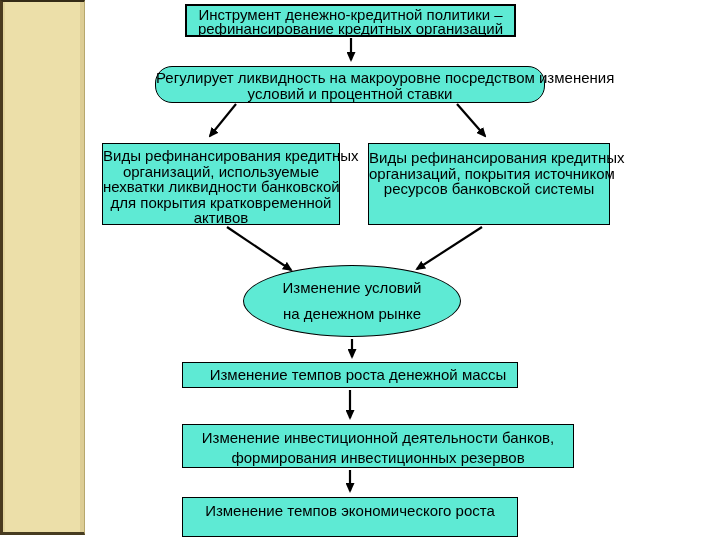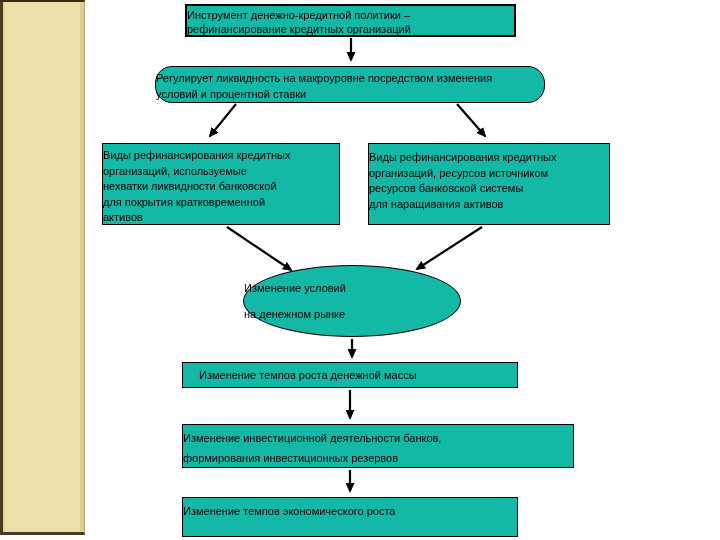--- a/index.html
+++ b/index.html
@@ -31,23 +31,23 @@
   }
   
   svg.connectors {
     position: absolute;
     left: 0; top: 0;
     width: 720px; height: 540px;
     pointer-events: none;
   }
   .node {
     position: absolute;
-    background: #14b8a6;
-    text-align: left;
-    font-size: 11px;
+    background: #5eead4;
+    text-align: center;
+    font-size: 15px;
     color: #000000;
   }
   .box { border: 1px solid #000000; }
   .node-line { white-space: nowrap; }
 
   #n-instrument { left: 185px; top: 4px;  width: 331px; height: 33px;
                   border-width: 2px; padding-top: 2px; line-height: 14px; }
   #n-regulates  { left: 155px; top: 66px; width: 390px; height: 37px;
                   padding-top: 3px; line-height: 16px; border-radius: 17px; }
   #n-types-short{ left: 102px; top: 143px; width: 238px; height: 82px;
@@ -102,23 +102,22 @@
   <div class="node box" id="n-types-short">
     <div class="node-line">Виды рефинансирования кредитных</div>
     <div class="node-line">организаций, используемые</div>
     <div class="node-line">нехватки ликвидности банковской</div>
     <div class="node-line">для покрытия кратковременной</div>
     <div class="node-line">активов</div>
   </div>
 
   <div class="node box" id="n-types-long">
     <div class="node-line">Виды рефинансирования кредитных</div>
-    <div class="node-line">организаций, ресурсов источником</div>
+    <div class="node-line">организаций, покрытия источником</div>
     <div class="node-line">ресурсов банковской системы</div>
-    <div class="node-line">для наращивания активов</div>
   </div>
 
   <div class="node" id="n-ellipse">
     <div class="node-line">Изменение условий</div>
     <div class="node-line">на денежном рынке</div>
   </div>
 
   <div class="node box" id="n-money">
     <div class="node-line">Изменение темпов роста денежной массы</div>
   </div>

